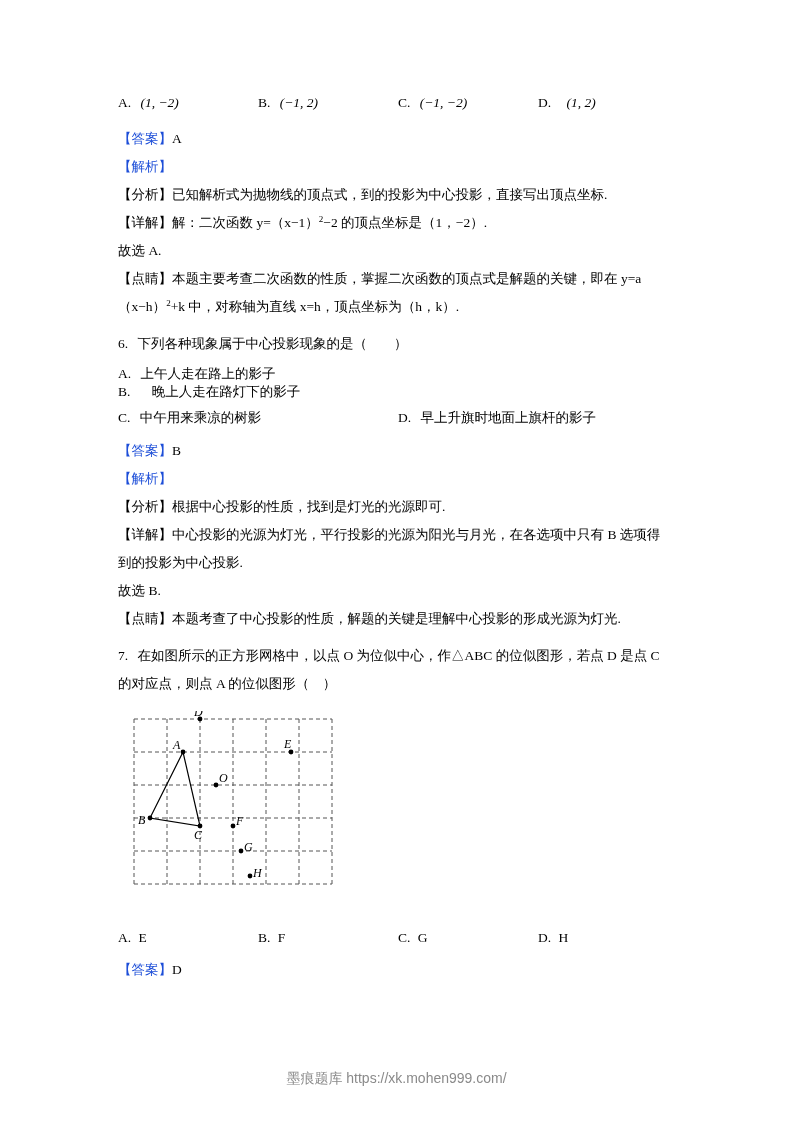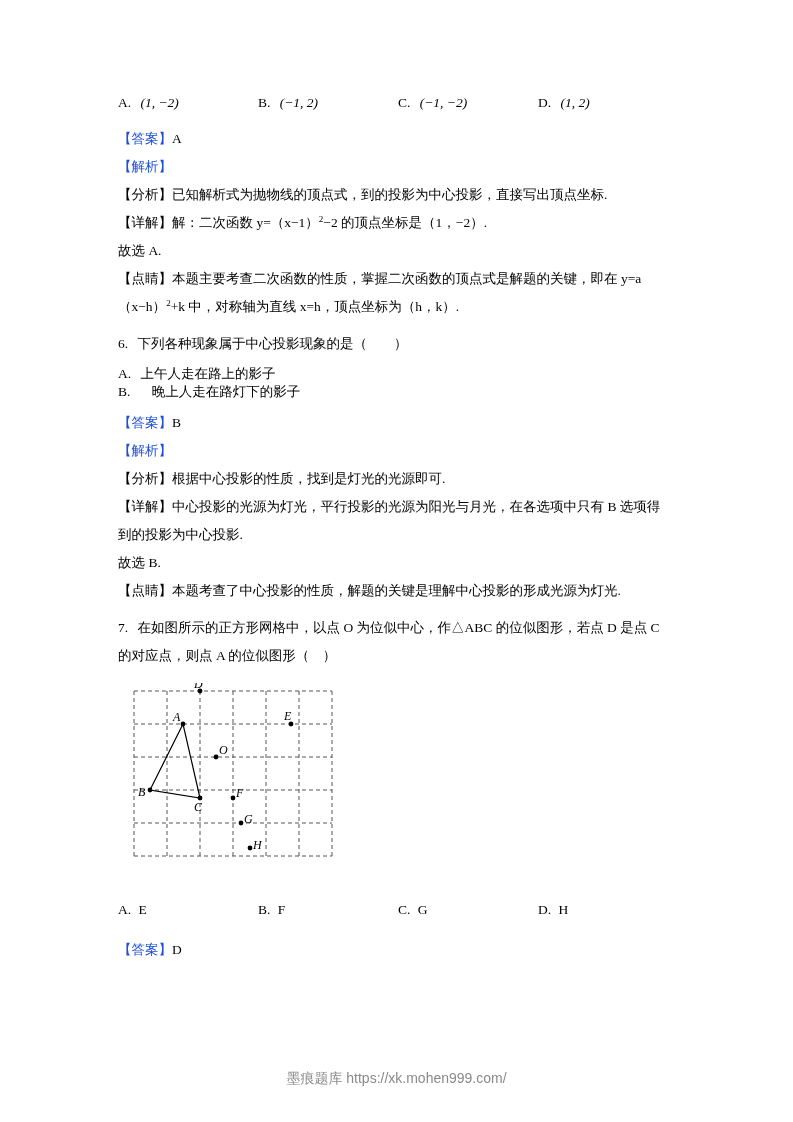--- a/index.html
+++ b/index.html
@@ -91,21 +91,21 @@
       <div>
         <span class="opt-label">B.</span>
         <span class="math-italic" style="margin-left:6px;margin-top:39px;">(−1, 2)</span>
       </div>
       <div>
         <span class="opt-label">C.</span>
         <span class="math-italic" style="margin-left:6px;">(−1, −2)</span>
       </div>
       <div>
         <span class="opt-label">D.</span>
-        <span class="math-italic" style="margin-left:6px;">(1, 2)</span>
+        <span class="math-italic" style="margin-left:12px;">(1, 2)</span>
       </div>
     </div>
 
     <div class="para">
       <span class="lbl">【答案】</span><span>A</span>
     </div>
 
     <div class="para">
       <span class="lbl">【解析】</span>
     </div>
@@ -137,20 +137,30 @@
       <div>
         <span>A.</span>
         <span style="margin-left:6px;">上午人走在路上的影子</span>
       </div>
       <div>
         <span>B.</span>
         <span style="margin-left:18px;">晚上人走在路灯下的影子</span>
       </div>
     </div>
 
+    <div class="opt-row two" style="margin-bottom:10px;">
+      <div>
+        <span>C.</span>
+        <span style="margin-left:6px;">中午用来乘凉的树影</span>
+      </div>
+      <div>
+        <span>D.</span>
+        <span style="margin-left:6px;">早上升旗时地面上旗杆的影子</span>
+      </div>
+    </div>
 
     <div class="para">
       <span class="lbl">【答案】</span><span>B</span>
     </div>
 
     <div class="para">
       <span class="lbl">【解析】</span>
     </div>
 
     <div class="para">
@@ -217,21 +227,21 @@
           <text x="93" y="71">O</text>
           <text x="12" y="113">B</text>
           <text x="110" y="114">F</text>
           <text x="68" y="128">C</text>
           <text x="118" y="140">G</text>
           <text x="127" y="166">H</text>
         </g>
       </svg>
     </div>
 
-    <div class="opt-row" style="margin-top:2px;margin-bottom:18px;">
+    <div class="opt-row" style="margin-top:2px;margin-bottom:10px;">
       <div>
         <span>A.</span>
         <span style="margin-left:4px;">E</span>
       </div>
       <div>
         <span>B.</span>
         <span style="margin-left:4px;">F</span>
       </div>
       <div>
         <span>C.</span>

